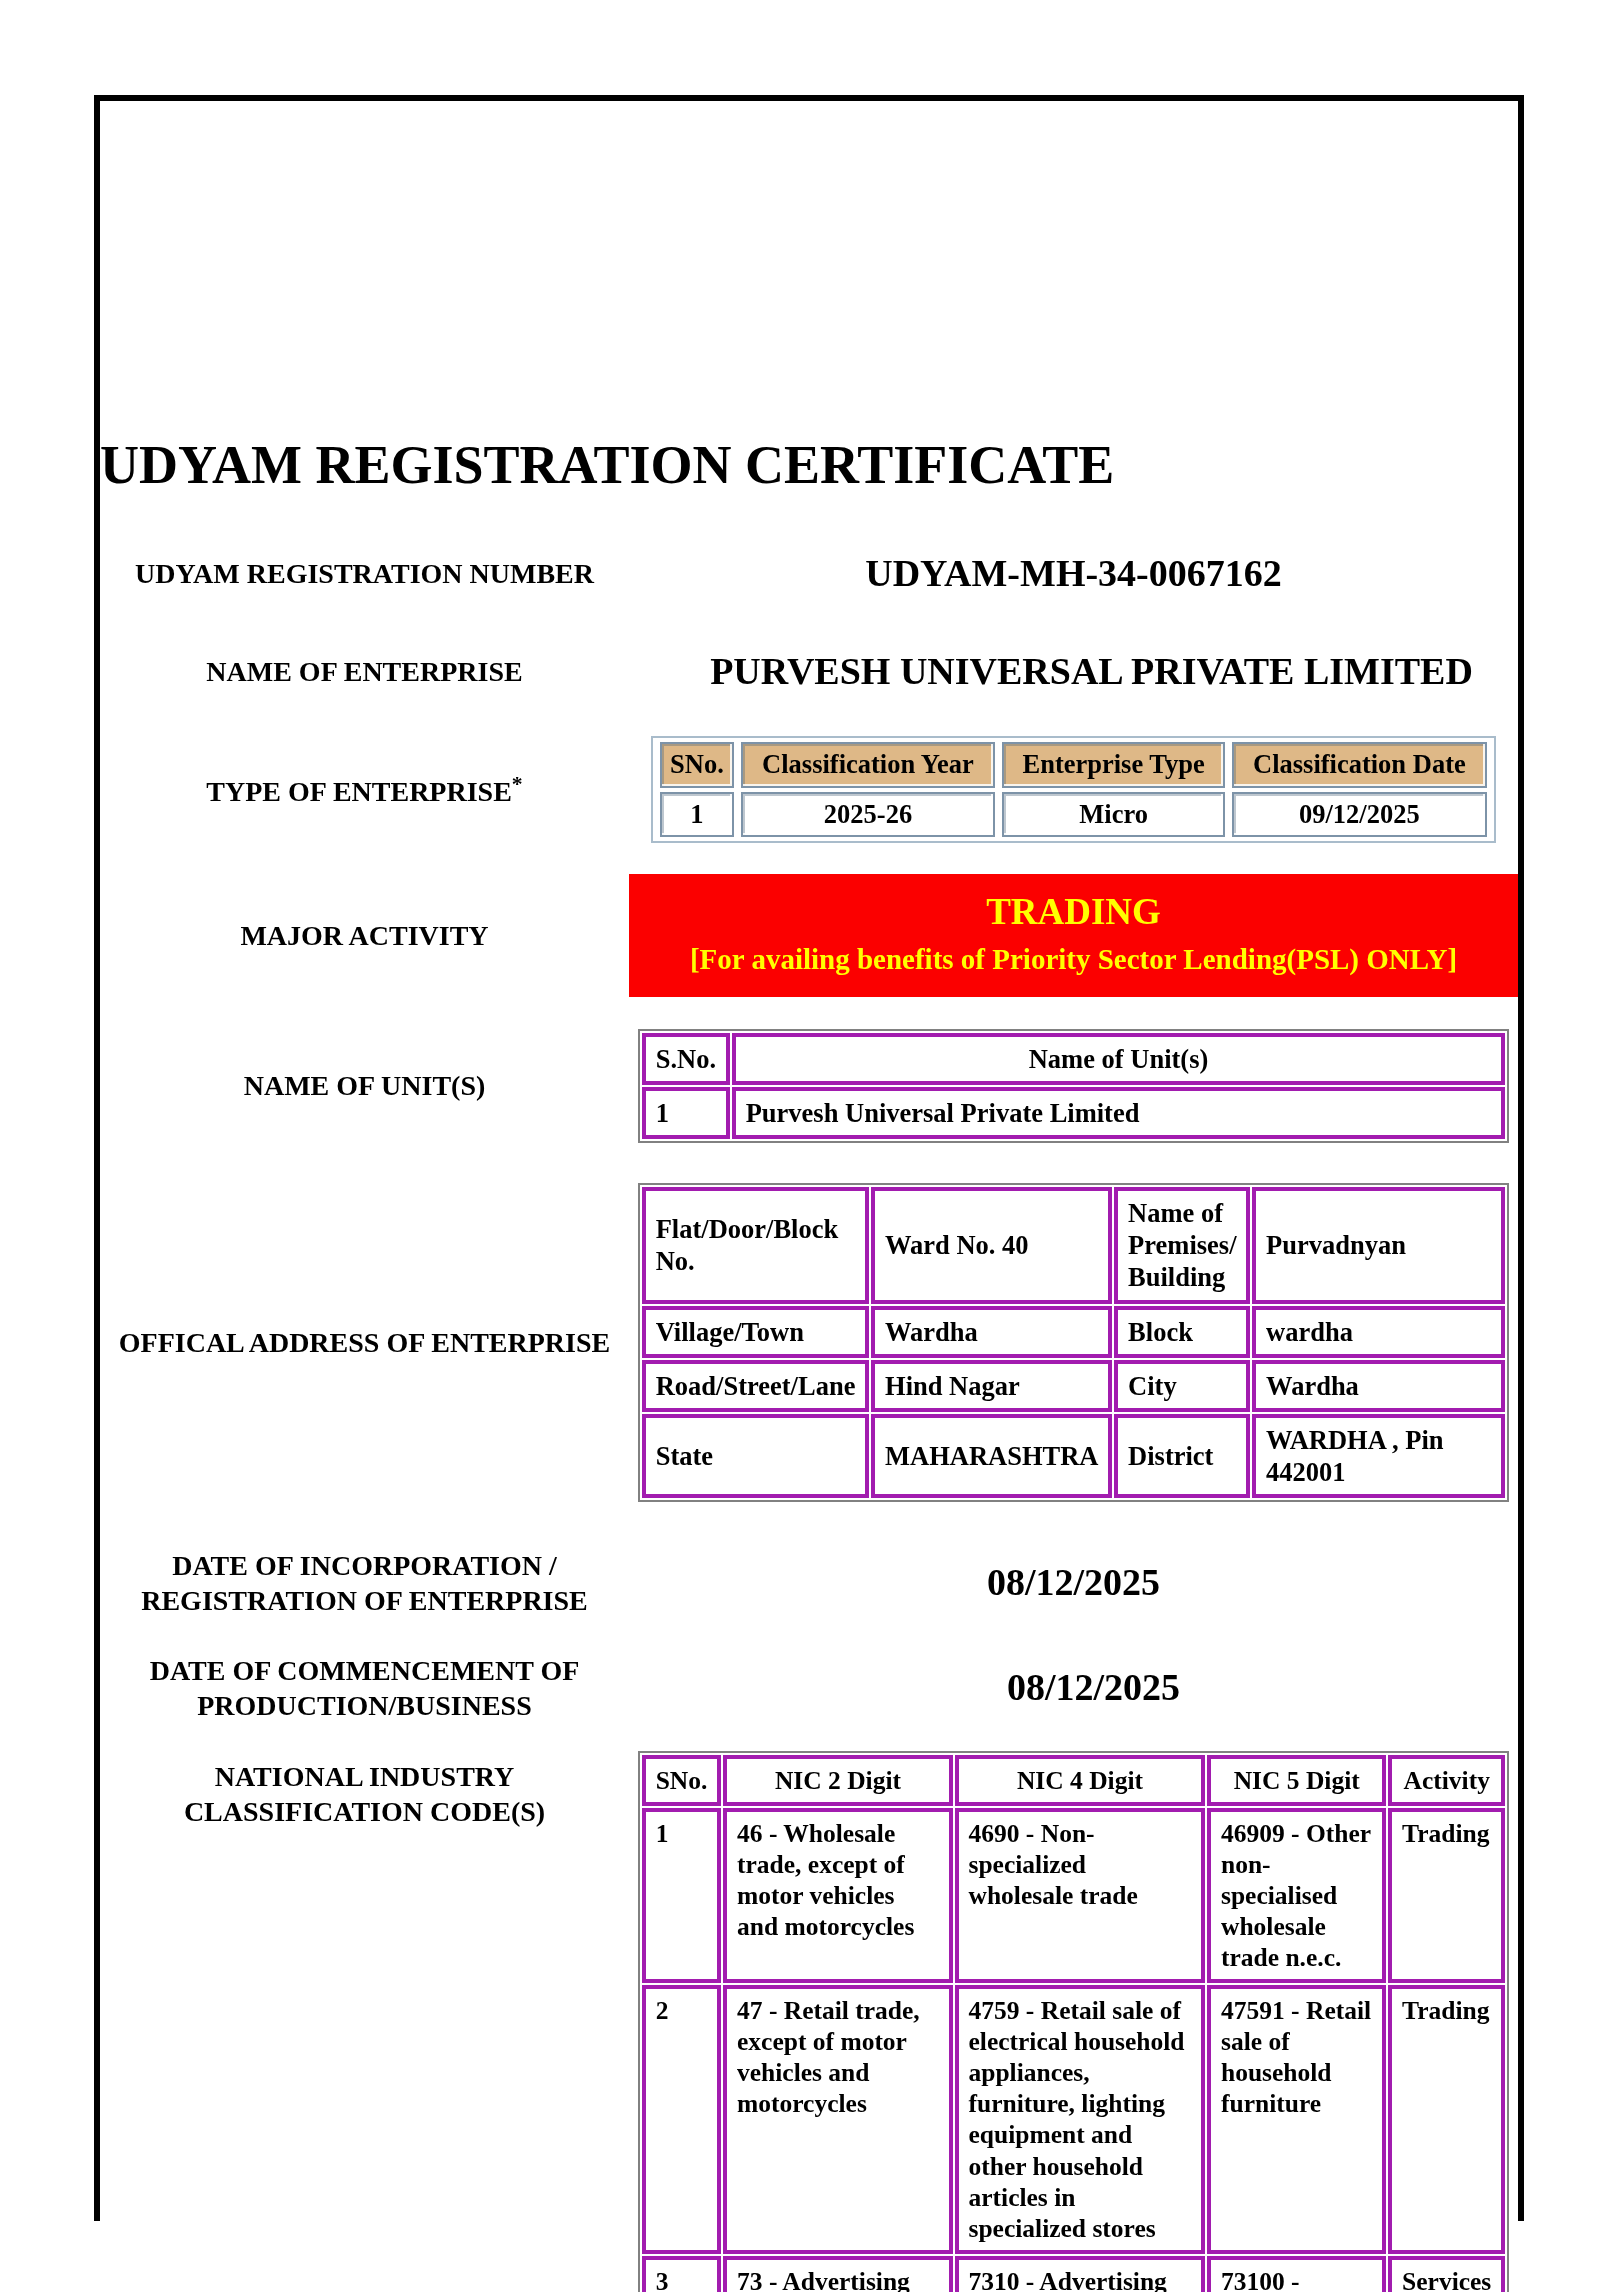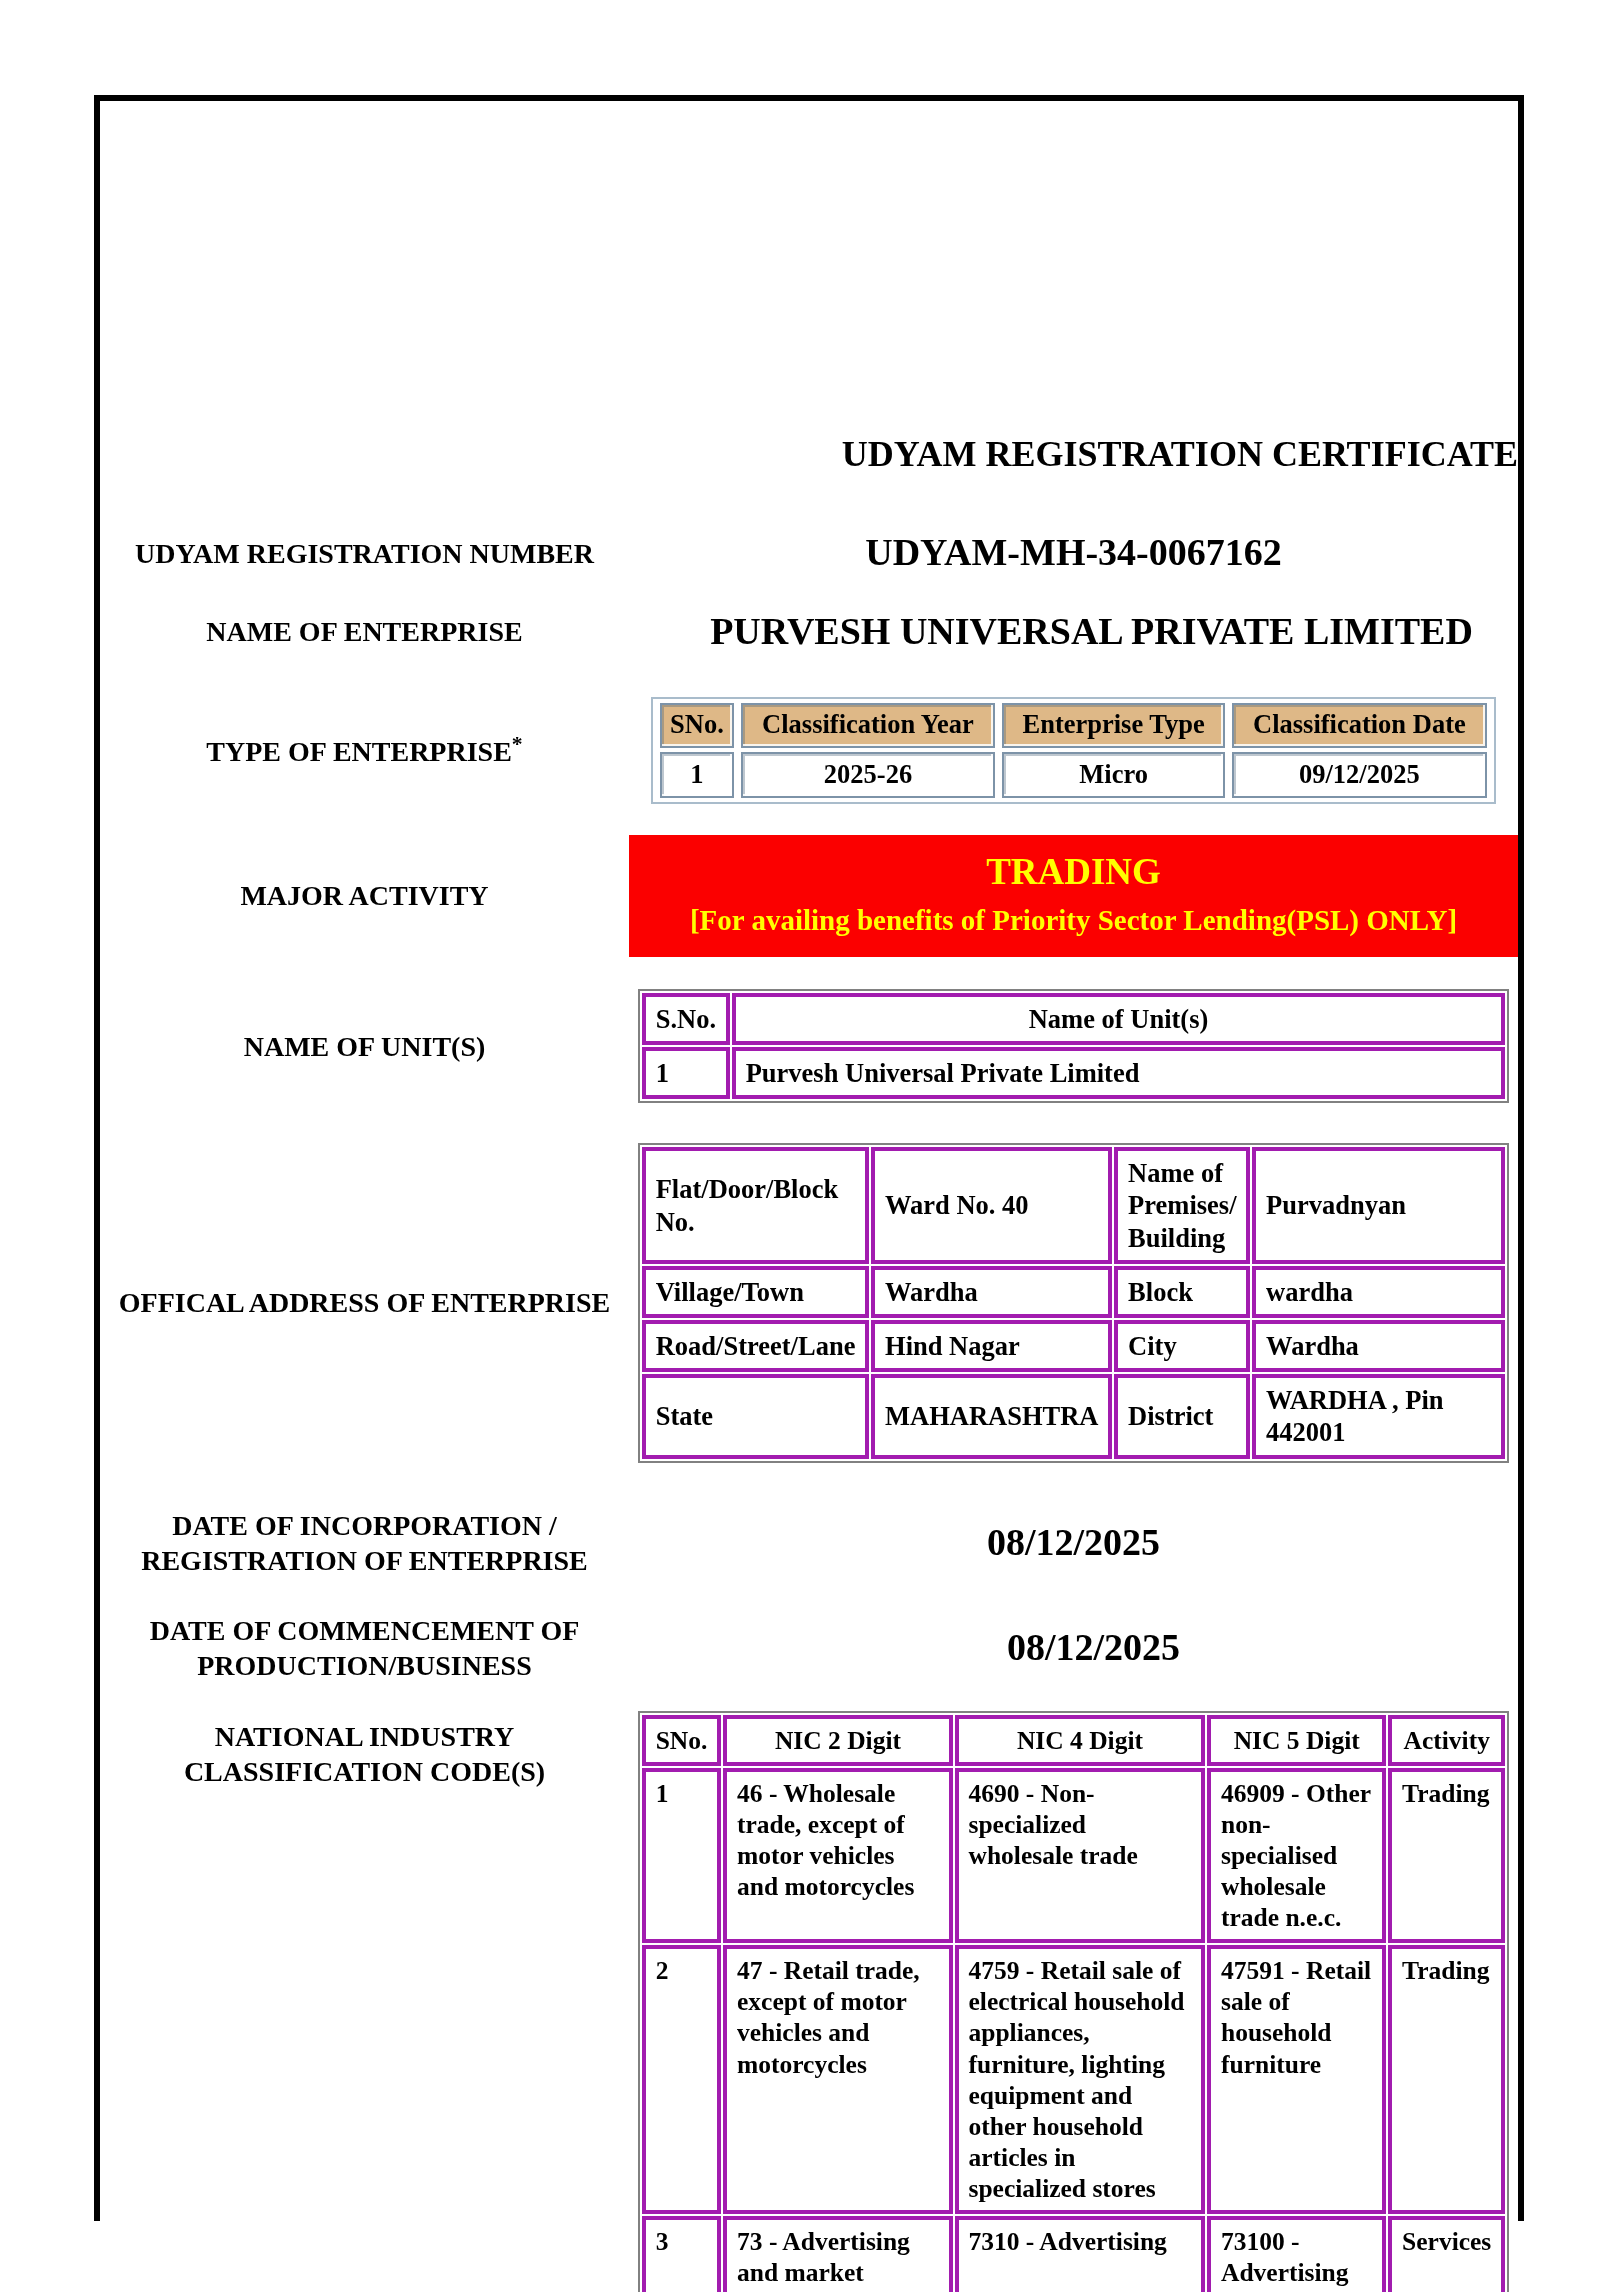--- a/index.html
+++ b/index.html
@@ -20,22 +20,22 @@
     left: 94px;
     top: 95px;
     width: 1418px;
     height: 2120px;
     border: 6.9px solid #000;
     border-bottom: none;
     box-sizing: content-box;
   }
   .title {
     margin: 333px 0 0 0;
-    text-align: right;
-    font-size: 36px;
+    text-align: left;
+    font-size: 54px;
     line-height: 1.15;
     letter-spacing: 0px;
   }
   .row {
     display: flex;
     align-items: center;
   }
   .row .label {
     width: 529px;
     flex: 0 0 529px;
@@ -49,21 +49,21 @@
   .row .content {
     flex: 1;
     display: flex;
     flex-direction: column;
     align-items: center;
     justify-content: center;
   }
   .value { font-size: 38px; text-align: center; line-height: 1.2; }
 
   .r-regnum     { margin-top: 55px; }
-  .r-name       { margin-top: 33px; gap: 36px; }
+  .r-name       { margin-top: 52px; gap: 36px; }
   .r-type       { margin-top: 42px; }
   .r-activity   { margin-top: 31px; }
   .r-social     { margin-top: 25.5px; min-height: 71px; }
   .r-units      { margin-top: 32px; }
   .r-address    { margin-top: 40px; }
   .r-incorp     { margin-top: 44px; min-height: 73px; }
   .r-commence   { margin-top: 32px; min-height: 73px; gap: 40px; }
   .r-nic        { margin-top: 26.5px; align-items: flex-start; }
   .r-nic .label { margin-top: 7.8px; }
 

